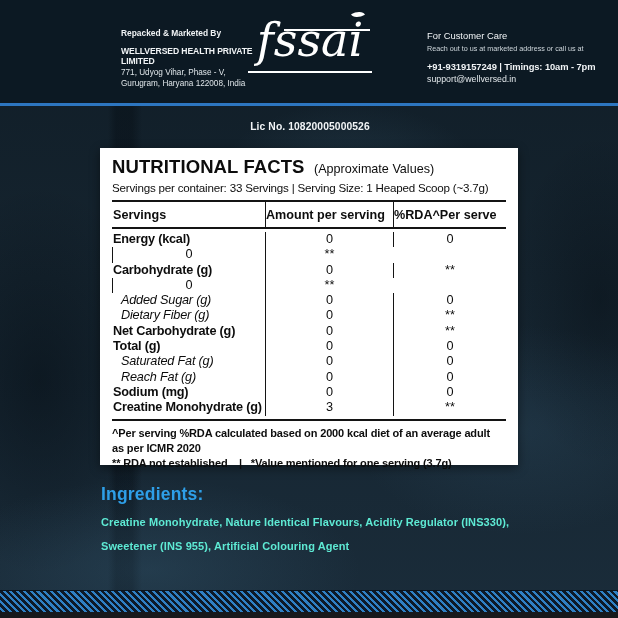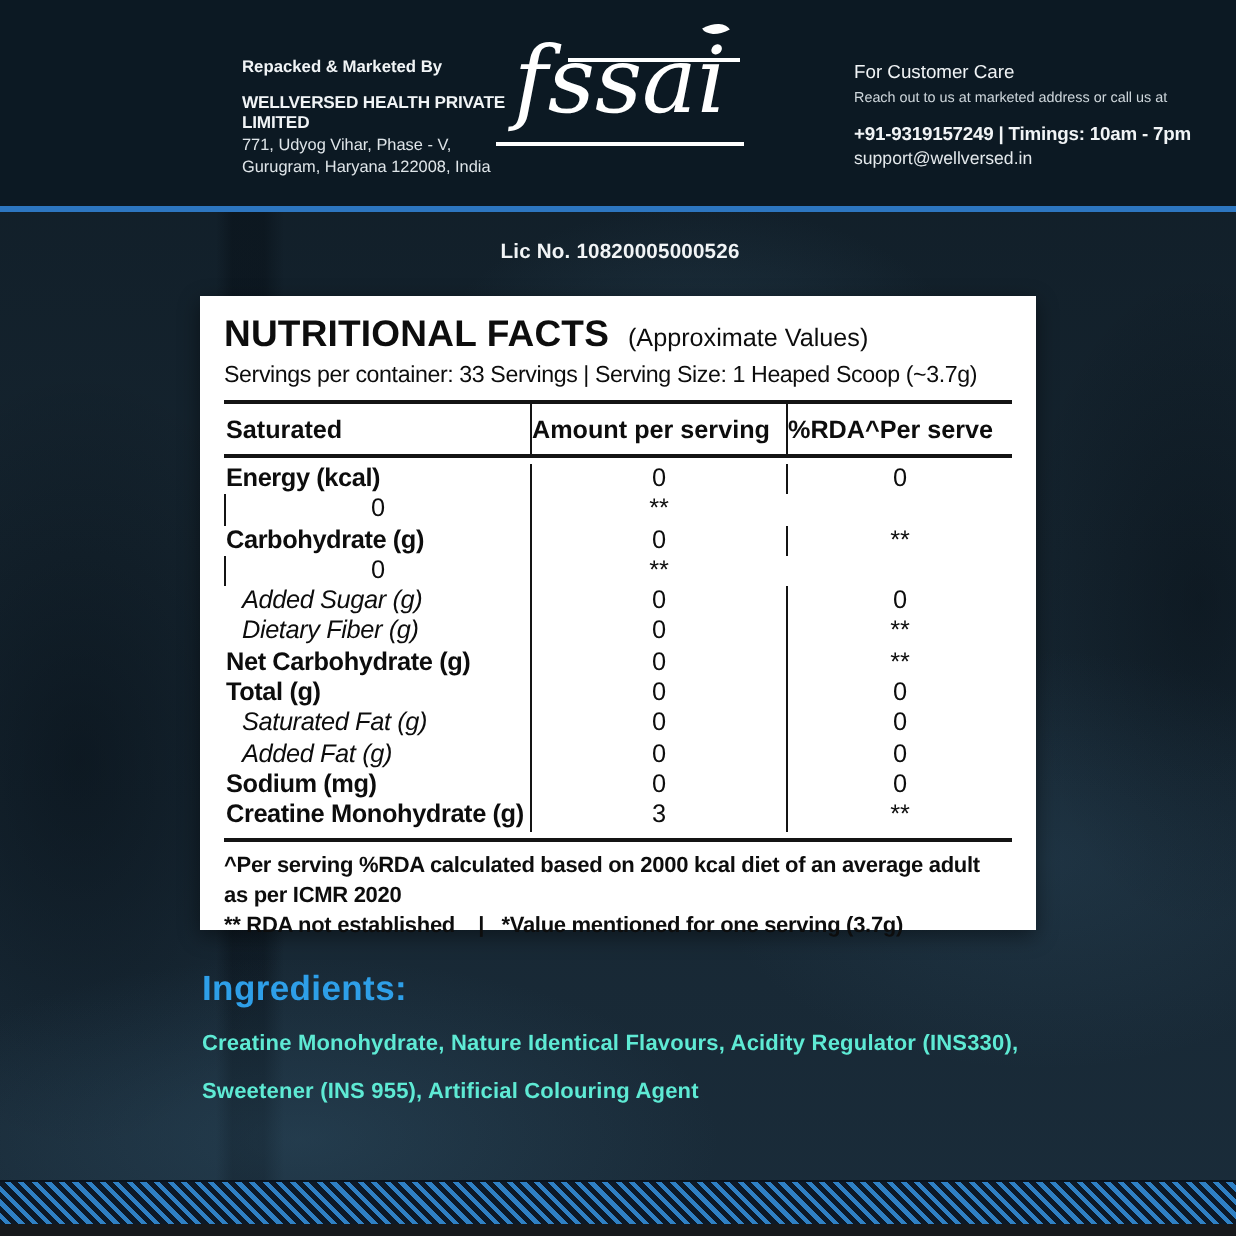--- a/index.html
+++ b/index.html
@@ -131,21 +131,21 @@
 
   <div class="panel">
     <div class="nf-titlebar">
       <span class="nf-title">NUTRITIONAL FACTS</span>
       <span class="nf-sub">(Approximate Values)</span>
     </div>
     <div class="nf-servings">Servings per container: 33 Servings | Serving Size: 1 Heaped Scoop (~3.7g)</div>
 
     <div class="ntable">
       <div class="thead">
-        <div class="th c1">Saturated</div>
+        <div class="th c1">Servings</div>
         <div class="th c2">Amount per serving</div>
         <div class="th c3">%RDA^Per serve</div>
       </div>
       <div>
           <div class="trow">
             <div class="cell c1">Energy (kcal)</div>
             <div class="cell c2">0</div>
             <div class="cell c3">0</div>
           </div>
           <div class="trow">
@@ -180,21 +180,21 @@
             <div class="cell c1">Total (g)</div>
             <div class="cell c2">0</div>
             <div class="cell c3">0</div>
           </div>
           <div class="trow sub">
             <div class="cell c1">Saturated Fat (g)</div>
             <div class="cell c2">0</div>
             <div class="cell c3">0</div>
           </div>
           <div class="trow sub">
-            <div class="cell c1">Added Fat (g)</div>
+            <div class="cell c1">Reach Fat (g)</div>
             <div class="cell c2">0</div>
             <div class="cell c3">0</div>
           </div>
           <div class="trow">
             <div class="cell c1">Sodium (mg)</div>
             <div class="cell c2">0</div>
             <div class="cell c3">0</div>
           </div>
           <div class="trow">
             <div class="cell c1">Creatine Monohydrate (g)</div>

